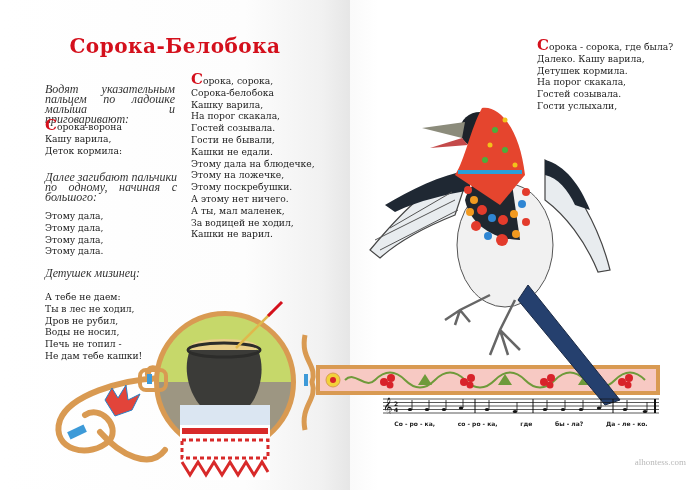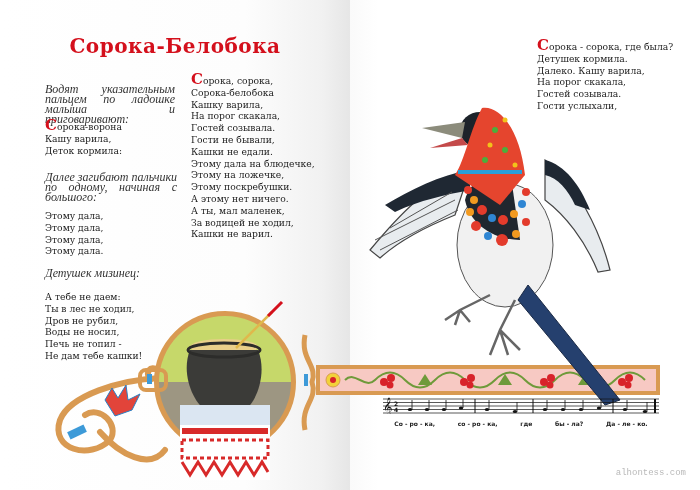--- a/index.html
+++ b/index.html
@@ -8,21 +8,21 @@
   .page-left{position:absolute;left:0;top:0;width:350px;height:490px;
     background:linear-gradient(to right,#ffffff 0%,#fdfdfd 70%,#f1f1f1 92%,#e6e6e6 100%)}
   .page-right{position:absolute;left:350px;top:0;width:350px;height:490px;
     background:linear-gradient(to right,#fafafa 0%,#ffffff 8%,#ffffff 100%)}
   .title{position:absolute;left:0;width:350px;top:34px;text-align:center;
     font-family:"DejaVu Serif",serif;font-weight:bold;font-size:20px;color:#d4101c;letter-spacing:0.5px}
   .note{position:absolute;font-style:italic;font-size:12px;line-height:10px;color:#333;font-family:Liberation Serif, serif}
   .verse{position:absolute;font-size:9.2px;line-height:11.8px;color:#1c1c1c;font-family:"DejaVu Serif",serif}
   .verse div{white-space:nowrap}
   .dropcap{color:#d4101c;font-weight:bold;font-size:15px;line-height:10px}
-  .watermark{position:absolute;right:14px;bottom:12px;font-size:9px;color:#b9b9b9;font-family:Liberation Mono, monospace}
+  .watermark{position:absolute;right:14px;bottom:23px;font-size:9px;color:#b9b9b9;font-family:Liberation Serif, serif}
   .staff{position:absolute;left:383px;top:397px;width:276px;height:17px}
   .lyrics{position:absolute;left:383px;top:420px;width:276px;font-size:6px;font-weight:bold;
     font-family:"DejaVu Sans",sans-serif;color:#222;display:flex;justify-content:space-around}
   svg{display:block}
 </style>
 </head>
 <body>
 
 <div class="page-left"></div>
 <div class="page-right"></div>
@@ -69,22 +69,22 @@
   <div>Этому на ложечке,</div>
   <div>Этому поскребушки.</div>
   <div>А этому нет ничего.</div>
   <div>А ты, мал маленек,</div>
   <div>За водицей не ходил,</div>
   <div>Кашки не варил.</div>
 </div>
 
 <div class="verse" style="left:537px;top:40px">
   <div><span class="dropcap">С</span><span>орока - сорока, где была?</span></div>
+  <div>Далеко. Кашу варила,</div>
   <div>Детушек кормила.</div>
-  <div>Далеко. Кашу варила,</div>
   <div>На порог скакала,</div>
   <div>Гостей созывала.</div>
   <div>Гости услыхали,</div>
 </div>
 
 <svg style="position:absolute;left:0;top:0" width="700" height="490">
 
   <g fill="none" stroke="#d99a52" stroke-width="6" stroke-linecap="round">
     <path d="M160 378 C120 380 70 395 60 420 C50 450 90 460 110 440"></path>
     <path d="M110 440 C120 425 100 405 85 415"></path>

